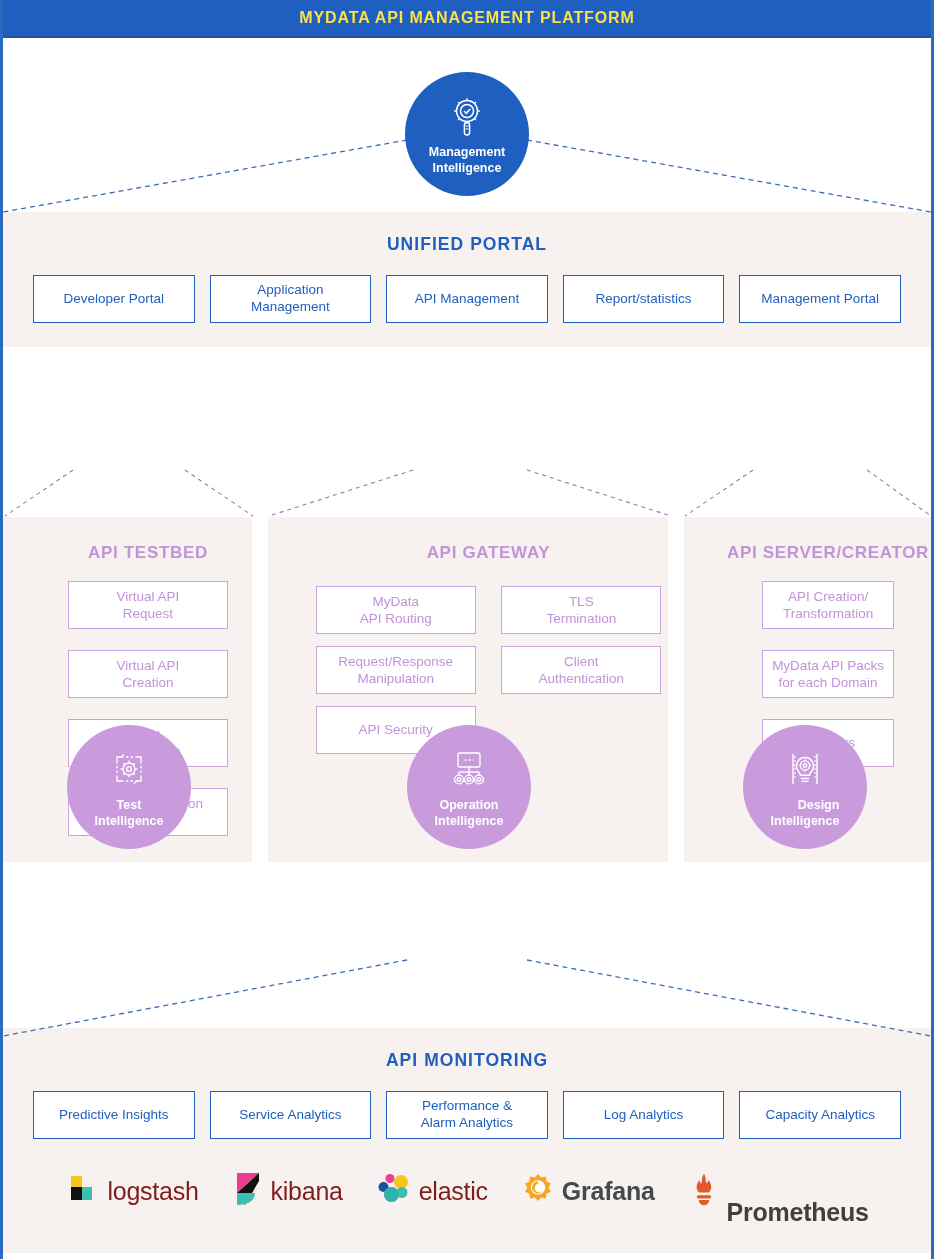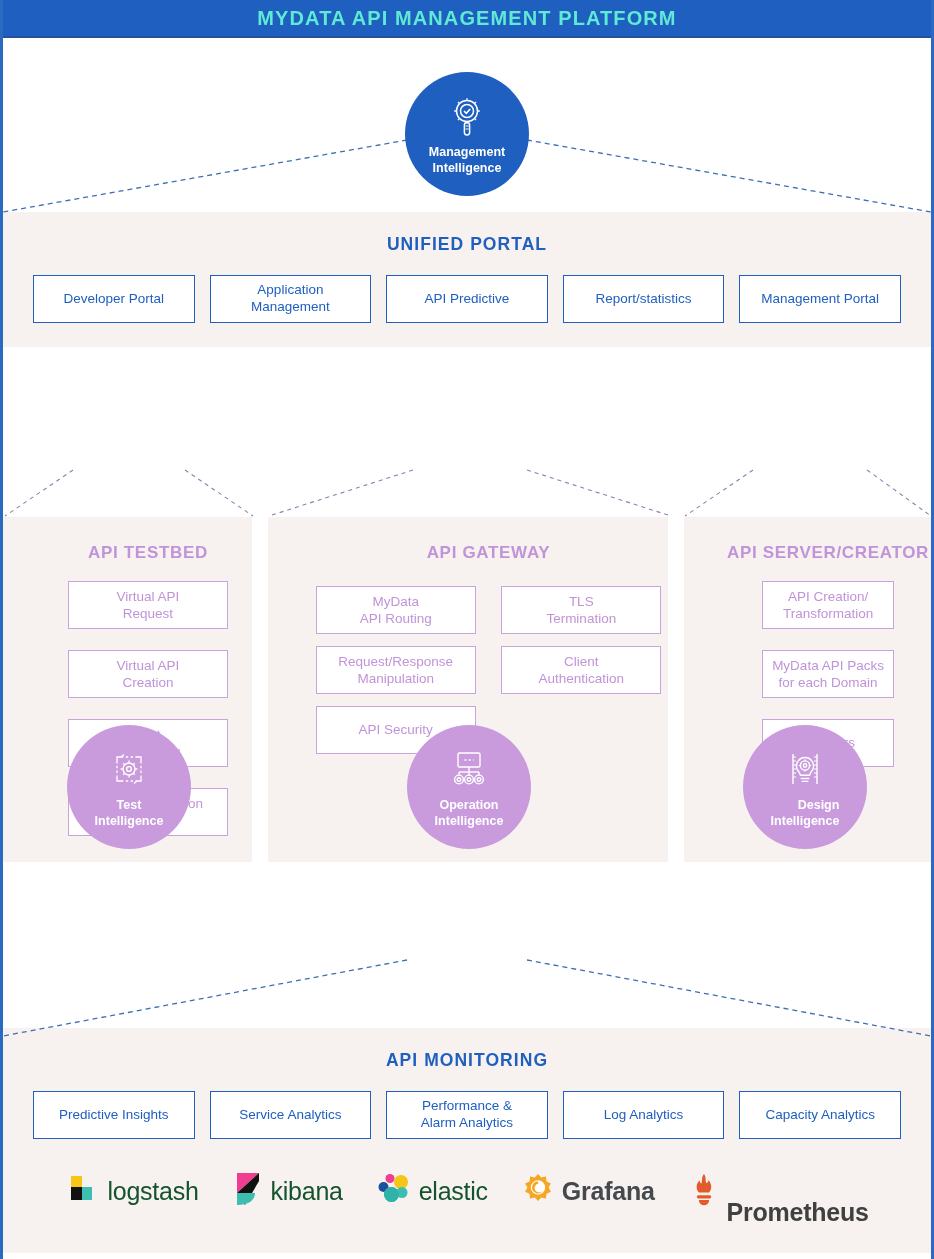--- a/index.html
+++ b/index.html
@@ -17,22 +17,22 @@
 
   
   .titlebar{
     height:38px;
     background:#1f5fc0;
     border-bottom:2px solid #27529b;
     display:flex;align-items:center;justify-content:center;
     box-sizing:border-box;
   }
   .titlebar .ttl{
-    color:#5eead4;
-    font-size:20px;
+    color:#fde047;
+    font-size:16px;
     font-weight:bold;
     letter-spacing:.055em;
     text-transform:uppercase;
   }
 
   
   .band{background:#f7f2ef;position:relative;}
   .whiteband{background:#ffffff;position:relative;}
 
   .band-title{
@@ -107,21 +107,21 @@
   .c3 .pbox{width:132px;}
 
   
   .logos{
     display:flex;align-items:center;justify-content:center;
     gap:34px;
     padding:16px 0 20px 0;
   }
   .logo{display:flex;align-items:center;gap:8px;}
   .logo .ltxt{font-size:25px;letter-spacing:-.01em;}
-  .ltxt-dark{color:#14532d;}
+  .ltxt-dark{color:#7f1d1d;}
   .ltxt-gray{color:#44494d;font-weight:600;}
   .ltxt-red{color:#404040;font-weight:700;margin-top:43px;}
 
   
   .conn{position:absolute;left:0;top:0;pointer-events:none;z-index:1;}
 </style>
 </head>
 <body>
 
 <div class="page">
@@ -173,21 +173,21 @@
   <div class="band" style="padding-top:22px;padding-bottom:24px;">
     <div class="band-title blue-title" style="margin-bottom:20px;">UNIFIED PORTAL</div>
     <div class="pill-row">
       <div class="pill">
           <span>Developer Portal</span>
         </div>
       <div class="pill">
           <span>Application<br>Management</span>
         </div>
       <div class="pill">
-          <span>API Predictive</span>
+          <span>API Management</span>
         </div>
       <div class="pill">
           <span>Report/statistics</span>
         </div>
       <div class="pill">
           <span>Management Portal</span>
         </div>
     </div>
   </div>
 

